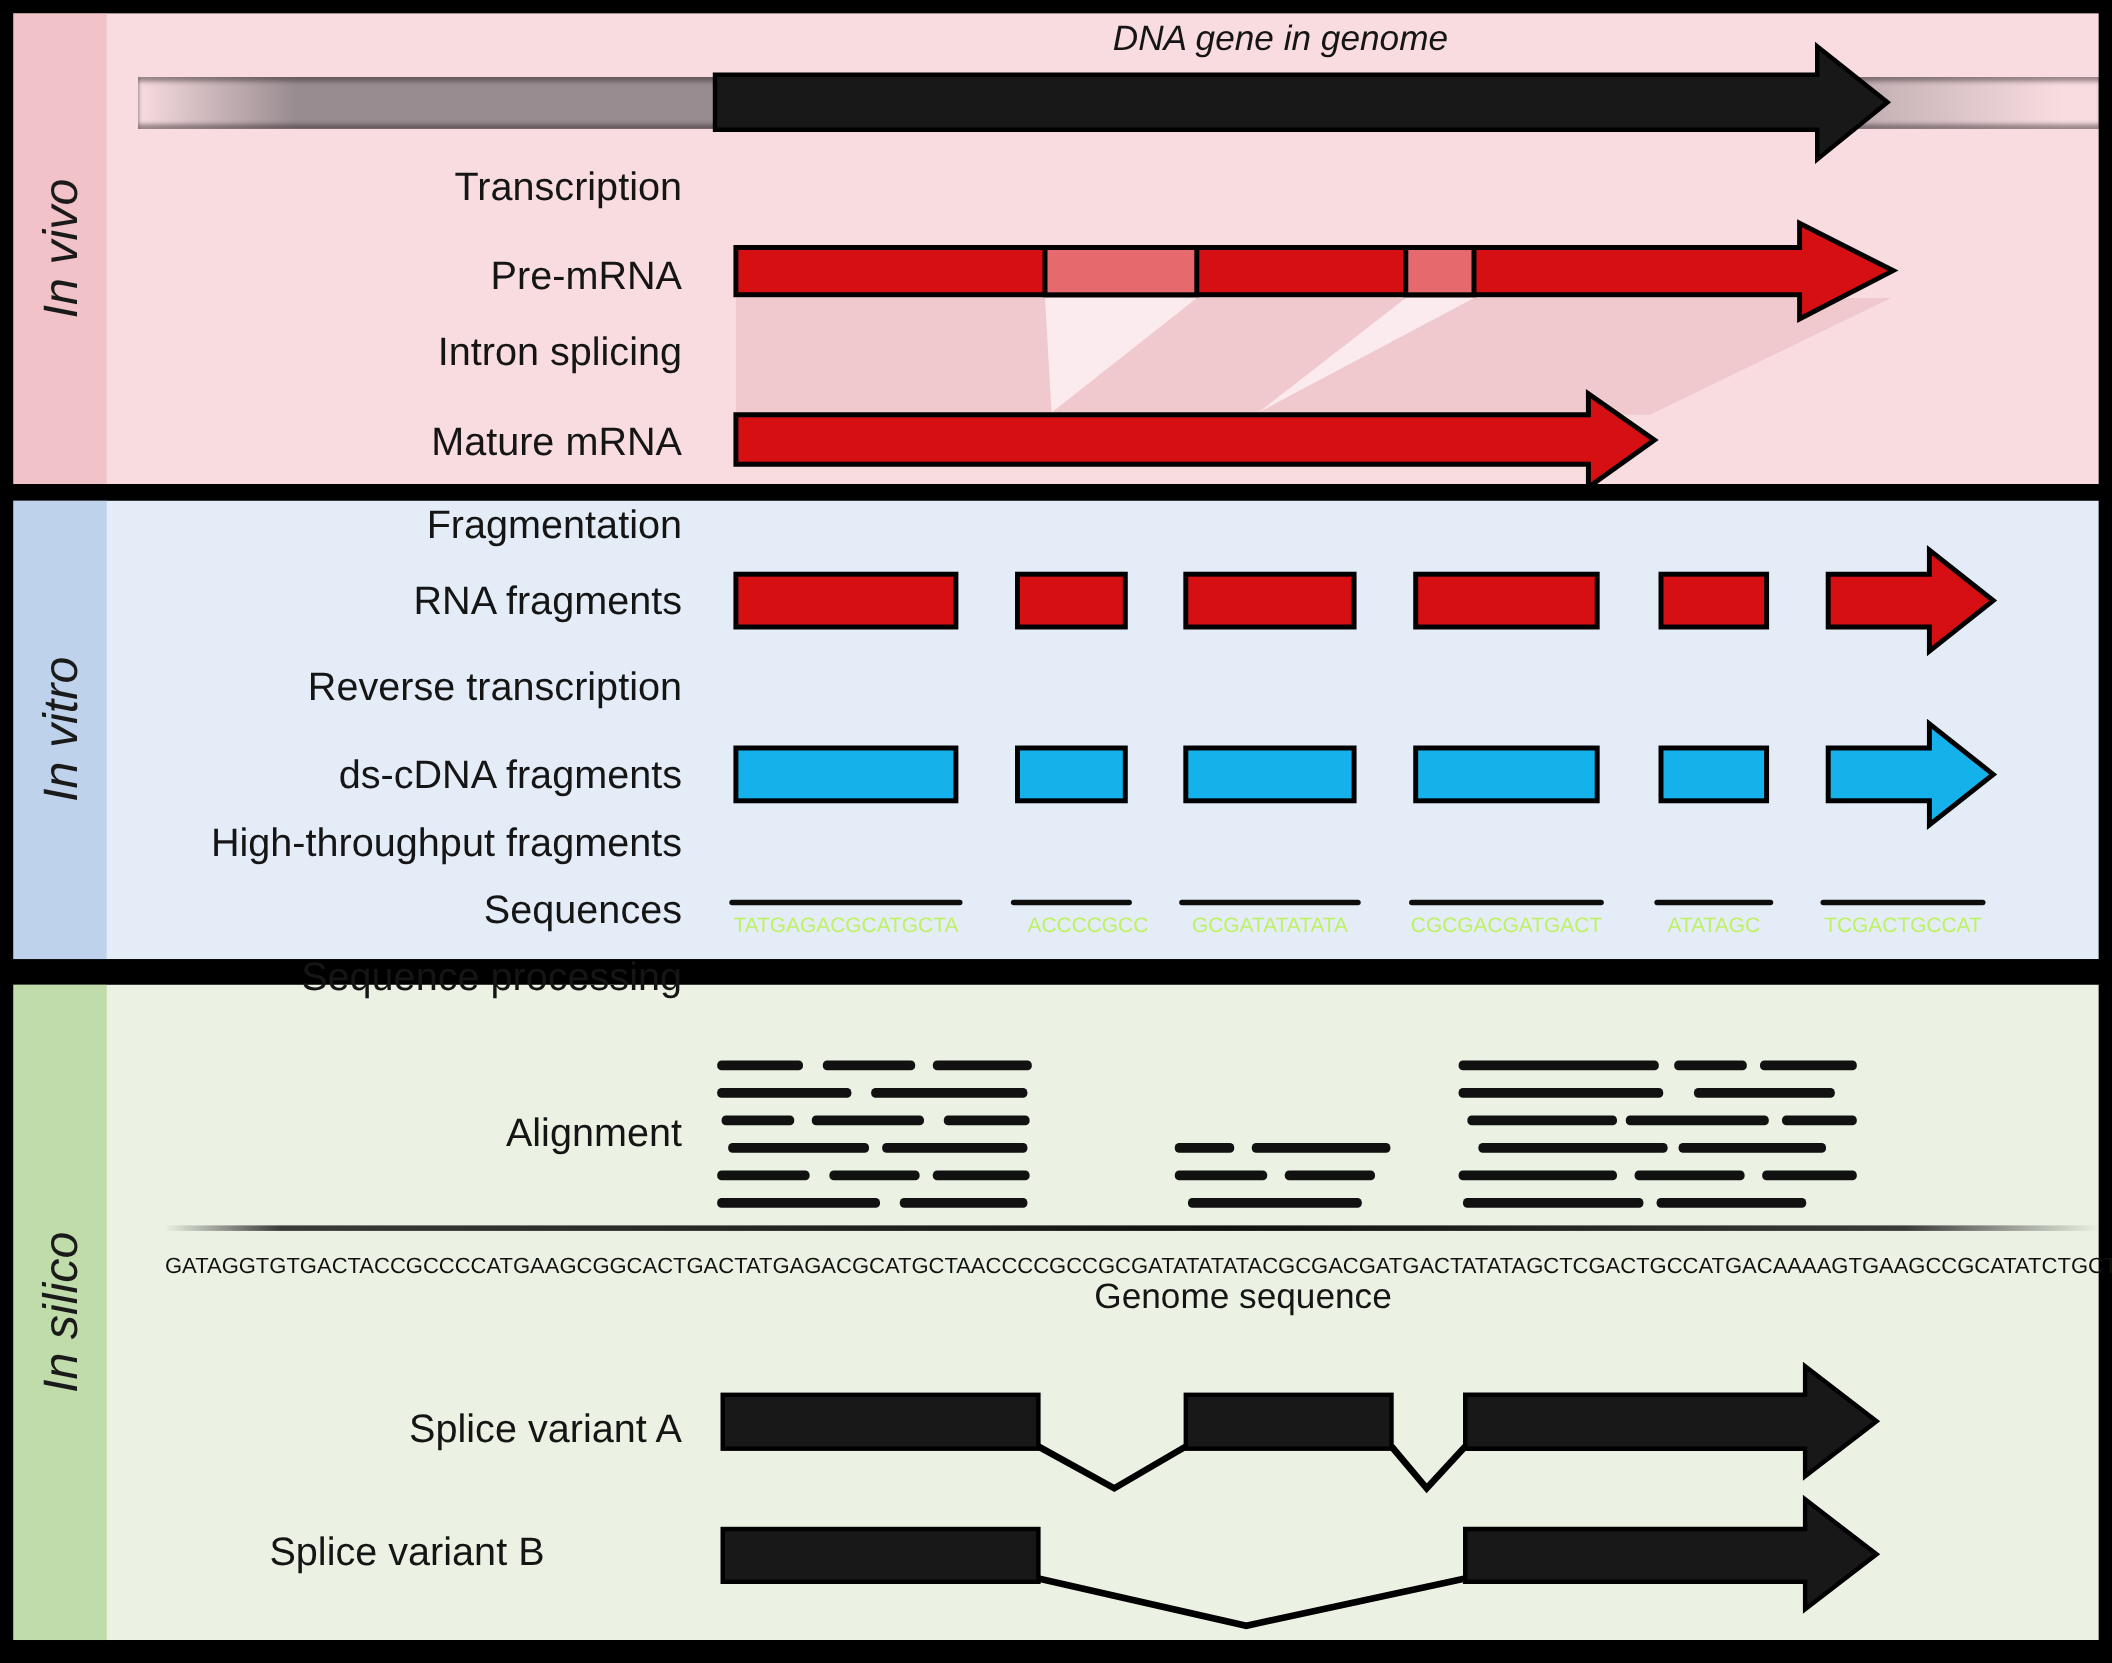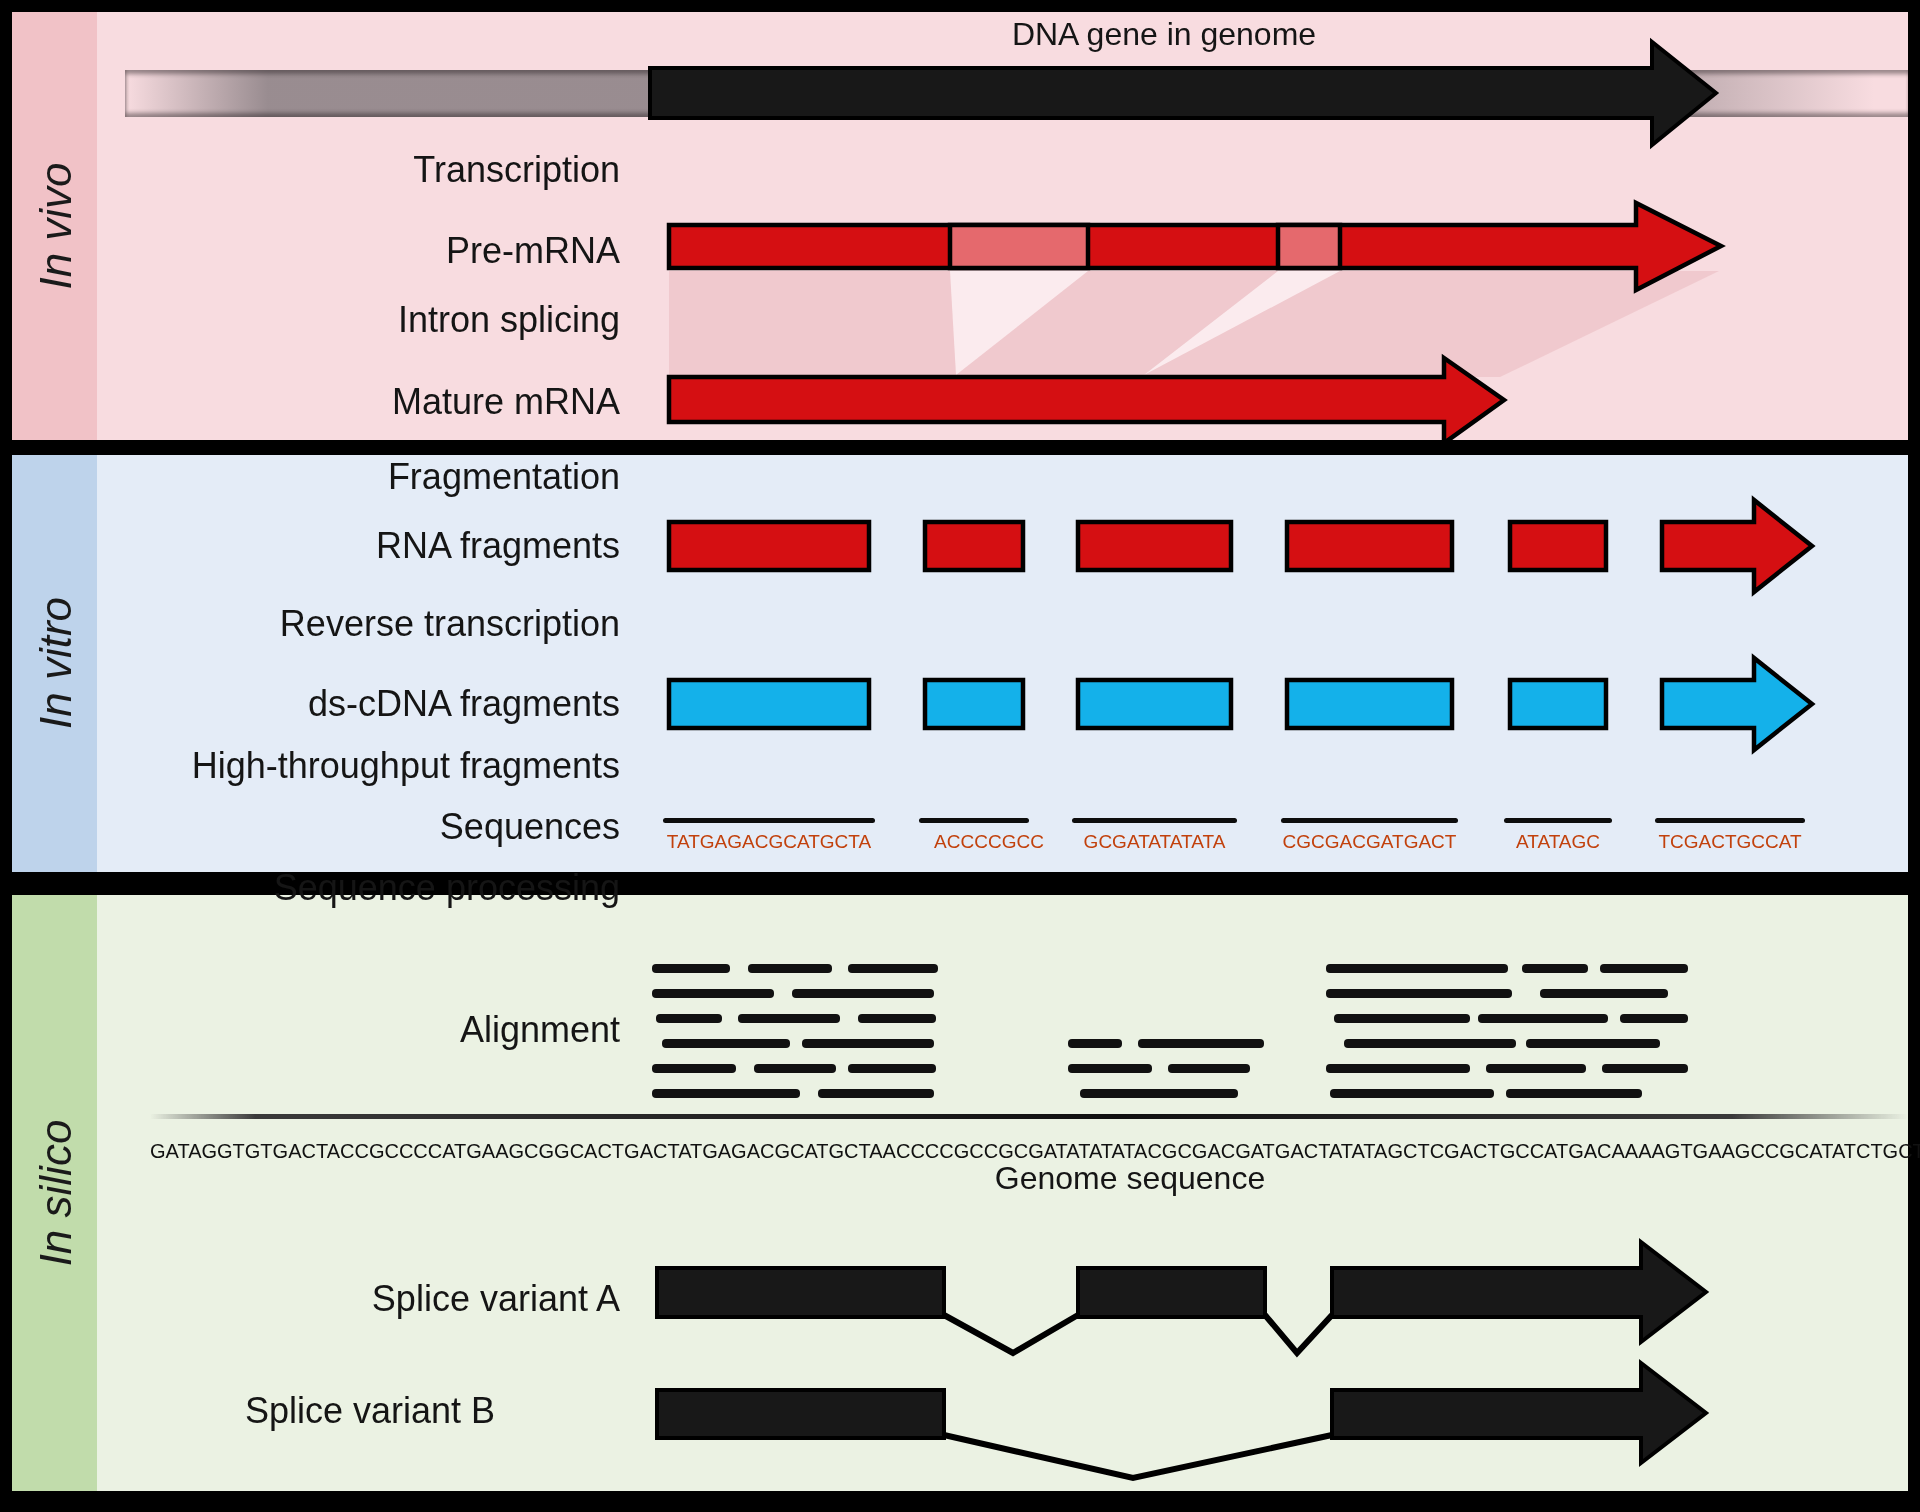--- a/index.html
+++ b/index.html
@@ -26,21 +26,21 @@
                rgba(148,136,140,.95) 80%, rgba(148,136,140,0) 98%);
     box-shadow:inset 0 4px 4px rgba(40,30,33,.45), inset 0 -4px 4px rgba(40,30,33,.45);}
   #overlay{position:absolute;left:0;top:0;z-index:2;}
 
   .row-label{position:absolute;left:120px;width:500px;text-align:right;
     font-size:36px;line-height:40px;color:#151515;z-index:5;}
   .ctr-label{position:absolute;text-align:center;font-size:32px;line-height:40px;color:#151515;z-index:5;}
   .side-label{position:absolute;z-index:5;font-size:44px;font-style:italic;color:#1a1a1a;
     transform:translate(-50%,-50%) rotate(-90deg);white-space:nowrap;}
 
-  .seq-text{position:absolute;font-size:19px;line-height:22px;text-align:center;color:#c2410c;
+  .seq-text{position:absolute;font-size:19px;line-height:22px;text-align:center;color:#bef264;
     z-index:5;white-space:nowrap;transform:translateX(-50%);}
   .seq-line{position:absolute;height:5px;background:#0d0d0d;border-radius:3px;z-index:5;}
   #genome-line{position:absolute;left:150px;top:1114px;width:1758px;height:5px;z-index:3;
     background:linear-gradient(to right, rgba(40,40,40,0) 0%, #3a3a3a 6%, #101010 55%, #3a3a3a 90%, rgba(40,40,40,0) 100%);
     filter:blur(0.7px);}
   #genome-text{position:absolute;left:150px;top:1140px;width:1758px;text-align:center;
     font-size:20px;color:#111;z-index:5;white-space:nowrap;}
 </style>
 </head>
 <body>
@@ -137,21 +137,21 @@
   <div class="sep" id="sep2"></div>
   <div id="border-top"></div>
   <div id="border-bottom"></div>
   <div id="border-left"></div>
   <div id="border-right"></div>
 
   <div class="side-label" style="left:56px;top:226px;">In vivo</div>
   <div class="side-label" style="left:56px;top:663px;">In vitro</div>
   <div class="side-label" style="left:56px;top:1193px;">In silico</div>
 
-  <div class="ctr-label" style="left:914px;top:14px;width:500px;">DNA gene in genome</div>
+  <div class="ctr-label" style="left:914px;top:14px;width:500px;font-style:italic;">DNA gene in genome</div>
   <div class="ctr-label" style="left:930px;top:1158px;width:400px;">Genome sequence</div>
 
   <div class="row-label" style="top:150px;">Transcription</div>
   <div class="row-label" style="top:231px;">Pre-mRNA</div>
   <div class="row-label" style="top:300px;">Intron splicing</div>
   <div class="row-label" style="top:382px;">Mature mRNA</div>
   <div class="row-label" style="top:457px;">Fragmentation</div>
   <div class="row-label" style="top:526px;">RNA fragments</div>
   <div class="row-label" style="top:604px;">Reverse transcription</div>
   <div class="row-label" style="top:684px;">ds-cDNA fragments</div>

